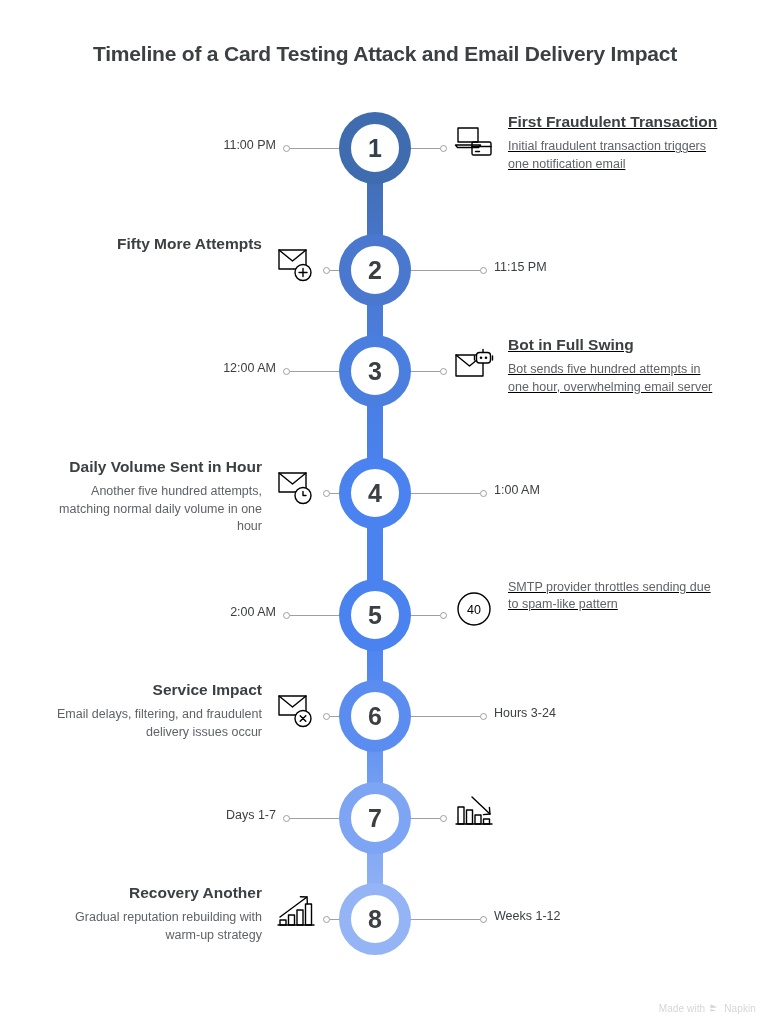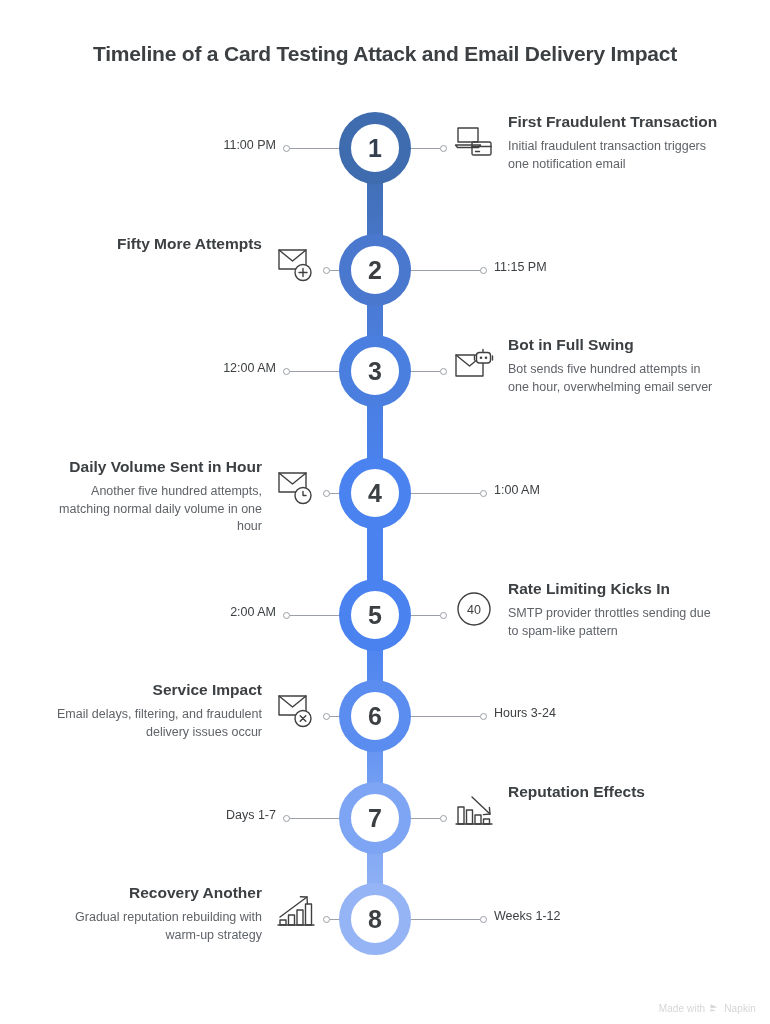--- a/index.html
+++ b/index.html
@@ -100,28 +100,28 @@
     top: 0;
     width: 268px;
   }
   .content.right { left: 452px; text-align: left; }
   .content.left  { right: 452px; text-align: right; }
 
   .content .icon {
     position: absolute;
     top: 8px;
     width: 44px; height: 44px;
-    color: #404040;
+    color: #000000;
     text-align: right;
   }
   .content.right .icon { left: 0; }
   .content.left  .icon { right: 0; }
 
   .content .txt { width: 268px; }
-  .content.right .txt { padding-left: 56px; }
+  .content.right .txt { padding-left: 56px; text-decoration: underline; }
   .content.left  .txt { padding-right: 56px; }
 
   .content .head {
     font-size: 15.5px;
     font-weight: bold;
     color: #3c4043;
     line-height: 1.32;
     margin-bottom: 6px;
   }
   .content .body {
@@ -279,21 +279,20 @@
           <div class="line" style="left: 0px; right: 7px;"></div>
           <div class="dot" style="right: 0px;"></div>
         </div>
         <div class="timelab left">2:00 AM</div>
         <div class="content right">
           <div class="icon"><svg viewBox="0 0 44 44" fill="none" stroke="currentColor" stroke-width="1.4">
       <circle cx="22" cy="22" r="16"></circle>
       <text x="22" y="27" text-anchor="middle" font-family="Liberation Sans, sans-serif" font-size="12.5" fill="currentColor" stroke="none">40</text>
     </svg></div>
           <div class="txt">
-            <div class="head">Rate Limiting Kicks In</div>
             <div class="body">SMTP provider throttles sending due to spam-like pattern</div>
           </div>
         </div>
       </div>
       <div class="row" style="top: 680px;">
         <div class="node" style="border: 12px solid rgb(91, 141, 240);">
           <span class="node-num">6</span>
         </div>
         <div class="conn" style="left: 411px; width: 76px;">
           <div class="line" style="left: 0px; right: 7px;"></div>
@@ -334,21 +333,20 @@
           <div class="icon"><svg viewBox="0 0 44 44" fill="none" stroke="currentColor" stroke-width="1.4" stroke-linecap="round" stroke-linejoin="round">
       <path d="M4 34 h36"></path>
       <rect x="6" y="17" width="6" height="17"></rect>
       <rect x="14.5" y="20" width="6" height="14"></rect>
       <rect x="23" y="25" width="6" height="9"></rect>
       <rect x="31.5" y="29" width="6" height="5"></rect>
       <path d="M20 7 L38 24"></path>
       <path d="M38 24 l-6.6 0.6 M38 24 l-0.6 -6.6"></path>
     </svg></div>
           <div class="txt">
-            <div class="head">Reputation Effects</div>
           </div>
         </div>
       </div>
       <div class="row" style="top: 883px;">
         <div class="node" style="border: 12px solid rgb(149, 180, 245);">
           <span class="node-num">8</span>
         </div>
         <div class="conn" style="left: 411px; width: 76px;">
           <div class="line" style="left: 0px; right: 7px;"></div>
           <div class="dot" style="right: 0px;"></div>

